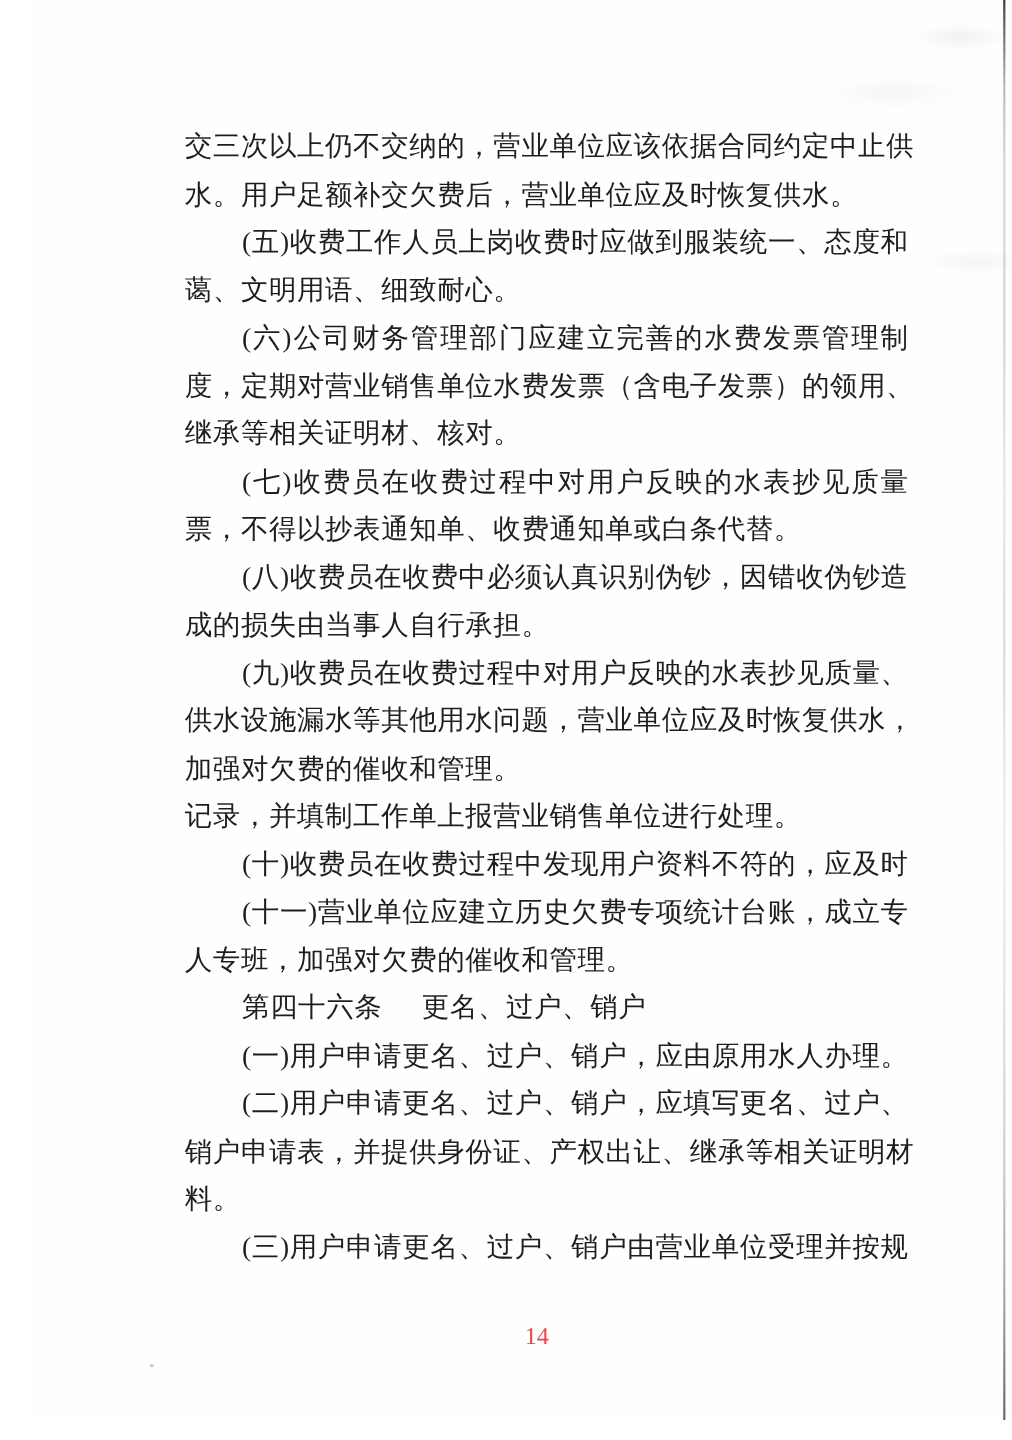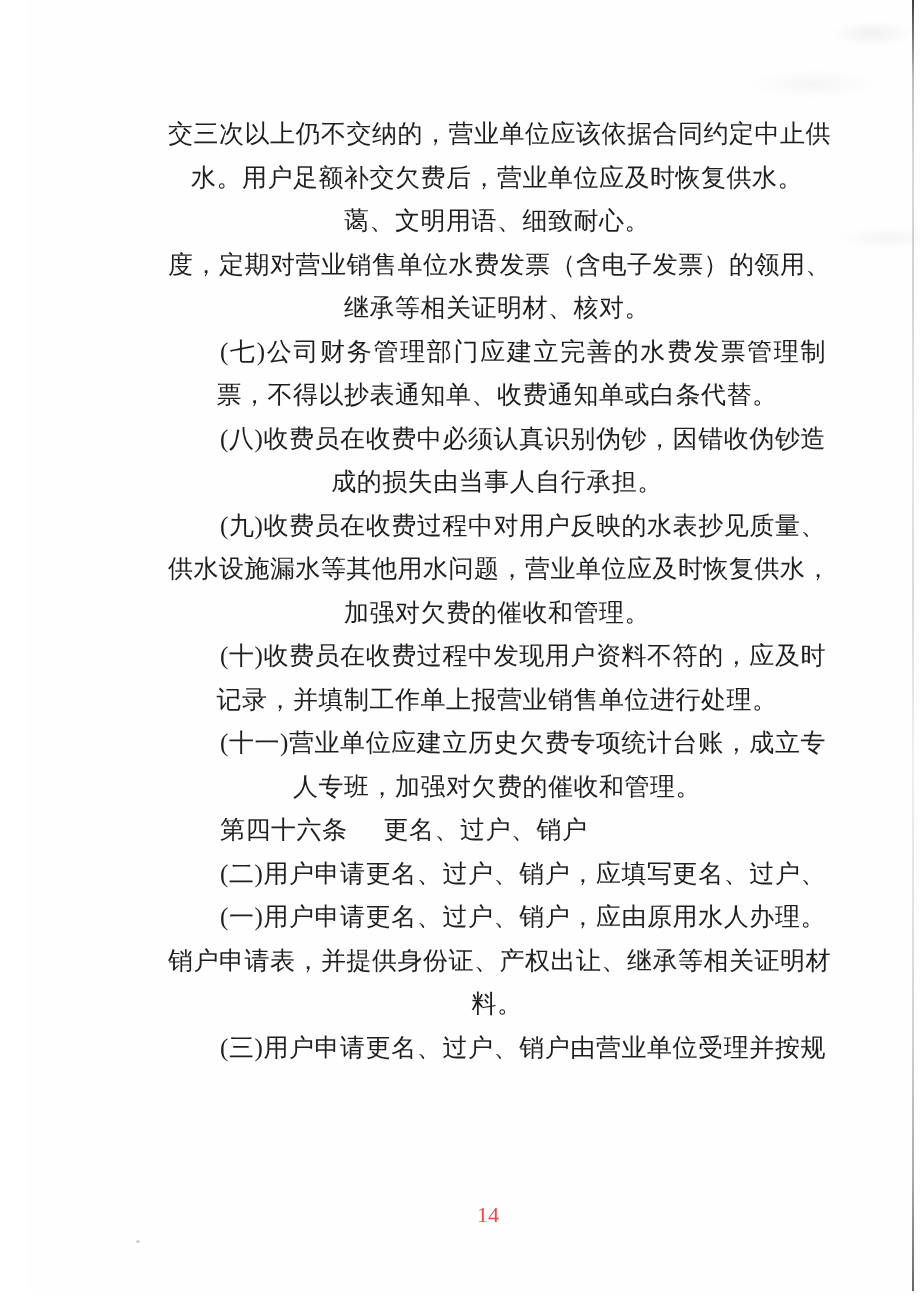--- a/index.html
+++ b/index.html
@@ -44,21 +44,21 @@
     pointer-events: none;
   }
   .speck-bl {
     position: absolute; left: 108px; top: 1240px; width: 4px; height: 3px;
     background: rgba(0,0,0,0.18); border-radius: 50%;
   }
   .doc {
     position: absolute; left: 140px; top: 112px; width: 658px;
     font-size: 25px; line-height: 43.5px; letter-spacing: 0.5px;
   }
-  .tl { white-space: nowrap; text-align: center; }
+  .tl { white-space: nowrap; text-align: left; }
   .fill { text-align: justify; text-align-last: justify; }
   .ind { text-indent: 52px; }
   .heading { font-weight: normal; text-indent: 52px; white-space: nowrap; }
   .heading .gap { display: inline-block; width: 36px; }
   .pageno {
     position: absolute; left: 0; top: 1202px; width: 920px;
     text-align: center; font-size: 22px; letter-spacing: 0;
     color: #ef4444;
   }
 </style>
@@ -67,41 +67,43 @@
 
 <div class="page">
 
   <div class="noise-tr"></div>
   <div class="scanline"></div>
   <div class="speck-bl"></div>
 
   <div class="doc">
     <div class="tl fill">交三次以上仍不交纳的，营业单位应该依据合同约定中止供</div>
     <div class="tl">水。用户足额补交欠费后，营业单位应及时恢复供水。</div>
+    <div class="tl fill ind">(五)收费工作人员上岗收费时应做到服装统一、态度和</div>
     <div class="tl">蔼、文明用语、细致耐心。</div>
+    <div class="tl fill ind">(六)公司财务管理部门应建立完善的水费发票管理制</div>
     <div class="tl fill">度，定期对营业销售单位水费发票（含电子发票）的领用、</div>
     <div class="tl">继承等相关证明材、核对。</div>
-    <div class="tl fill ind">(七)公司财务管理部门应建立完善的水费发票管理制</div>
+    <div class="tl fill ind">(七)收费员在收费过程中对用户反映的水表抄见质量</div>
     <div class="tl">票，不得以抄表通知单、收费通知单或白条代替。</div>
     <div class="tl fill ind">(八)收费员在收费中必须认真识别伪钞，因错收伪钞造</div>
     <div class="tl">成的损失由当事人自行承担。</div>
     <div class="tl fill ind">(九)收费员在收费过程中对用户反映的水表抄见质量、</div>
     <div class="tl fill">供水设施漏水等其他用水问题，营业单位应及时恢复供水，</div>
     <div class="tl">加强对欠费的催收和管理。</div>
+    <div class="tl">记录，并填制工作单上报营业销售单位进行处理。</div>
     <div class="tl fill ind">(十)收费员在收费过程中发现用户资料不符的，应及时</div>
-    <div class="tl">记录，并填制工作单上报营业销售单位进行处理。</div>
     <div class="tl fill ind">(十一)营业单位应建立历史欠费专项统计台账，成立专</div>
     <div class="tl">人专班，加强对欠费的催收和管理。</div>
 
     <div class="heading">
       <span>第四十六条</span><span class="gap"></span><span>更名、过户、销户</span>
     </div>
 
+    <div class="tl fill ind">(一)用户申请更名、过户、销户，应由原用水人办理。</div>
     <div class="tl fill ind">(二)用户申请更名、过户、销户，应填写更名、过户、</div>
-    <div class="tl fill ind">(一)用户申请更名、过户、销户，应由原用水人办理。</div>
     <div class="tl fill">销户申请表，并提供身份证、产权出让、继承等相关证明材</div>
     <div class="tl">料。</div>
     <div class="tl fill ind">(三)用户申请更名、过户、销户由营业单位受理并按规</div>
   </div>
 
   <div class="pageno">14</div>
 
 </div>
 
 </body></html>

